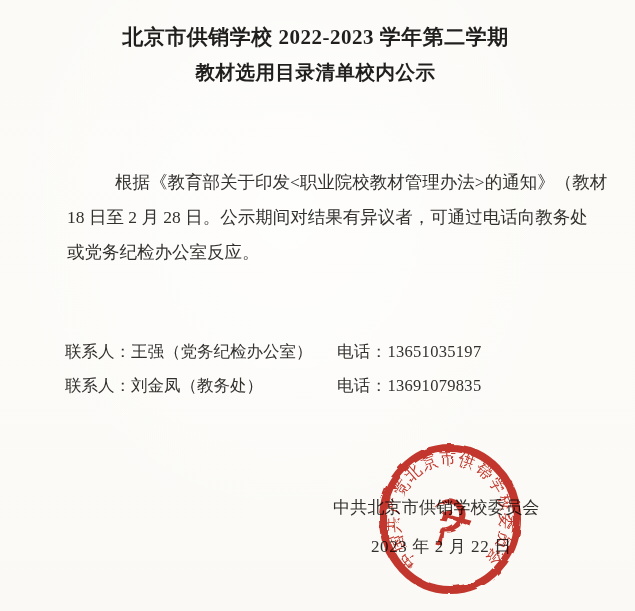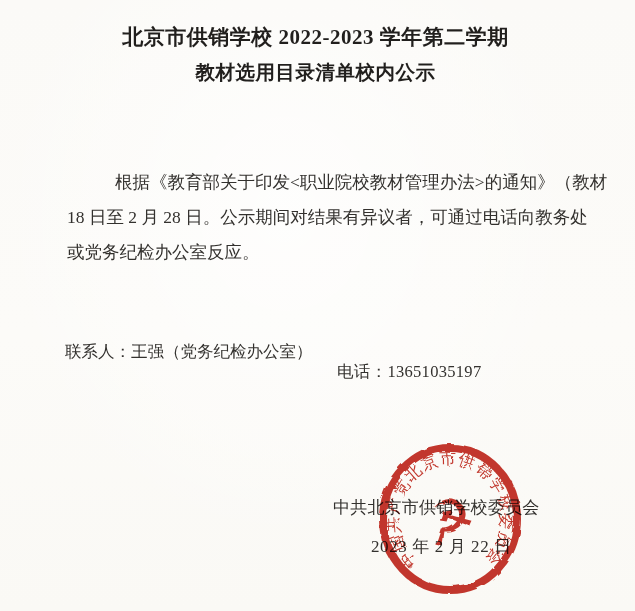--- a/index.html
+++ b/index.html
@@ -31,21 +31,21 @@
     text-justify:inter-character;
     white-space:nowrap;
   }
   .body-line.indent{text-indent:48px;}
   .body-line.last{text-align:center;text-align-last:left;}
   
   .contact-row{position:absolute;left:0;width:622px;height:20px;line-height:20px;}
   .contact-row.row1{top:342px;}
   .contact-row.row2{top:376px;}
   .contact-label{position:absolute;left:65px;font-size:16.5px;white-space:nowrap;}
-  .contact-phone{position:absolute;left:337px;font-size:16.5px;white-space:nowrap;letter-spacing:.3px;margin-top:20px;}
+  .contact-phone{position:absolute;left:337px;font-size:16.5px;white-space:nowrap;letter-spacing:.3px;}
   
   .signature-line{
     position:absolute;top:498px;left:333px;
     font-size:17px;line-height:20px;letter-spacing:.2px;white-space:nowrap;
   }
   .date-line{
     position:absolute;top:537px;left:371px;
     font-size:17px;line-height:20px;letter-spacing:.6px;white-space:nowrap;
   }
   
@@ -68,20 +68,24 @@
   <div class="body-block">
     <div class="body-line indent">根据《教育部关于印发&lt;职业院校教材管理办法&gt;的通知》（教材</div>
     <div class="body-line">18 日至 2 月 28 日。公示期间对结果有异议者，可通过电话向教务处</div>
     <div class="body-line last">或党务纪检办公室反应。</div>
   </div>
 
   <div class="contact-row row1">
     <span class="contact-label">联系人：王强（党务纪检办公室）</span>
     <span class="contact-phone">电话：13651035197</span>
   </div>
+  <div class="contact-row row2">
+    <span class="contact-label">联系人：刘金凤（教务处）</span>
+    <span class="contact-phone">电话：13691079835</span>
+  </div>
 
   <div class="signature-line">中共北京市供销学校委员会</div>
   <div class="date-line">2023 年 2 月 22 日</div>
 
   <svg class="seal" viewBox="0 0 152 158" xmlns="http://www.w3.org/2000/svg">
     <defs>
       <filter id="stampTexture" x="-10%" y="-10%" width="120%" height="120%">
         <feTurbulence type="fractalNoise" baseFrequency="0.09" numOctaves="2" seed="7" result="n"></feTurbulence>
         <feDisplacementMap in="SourceGraphic" in2="n" scale="4"></feDisplacementMap>
       </filter>

